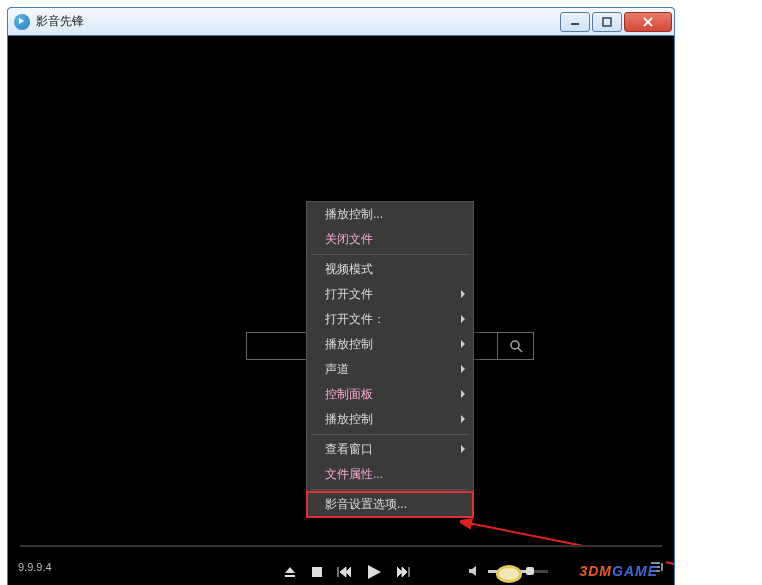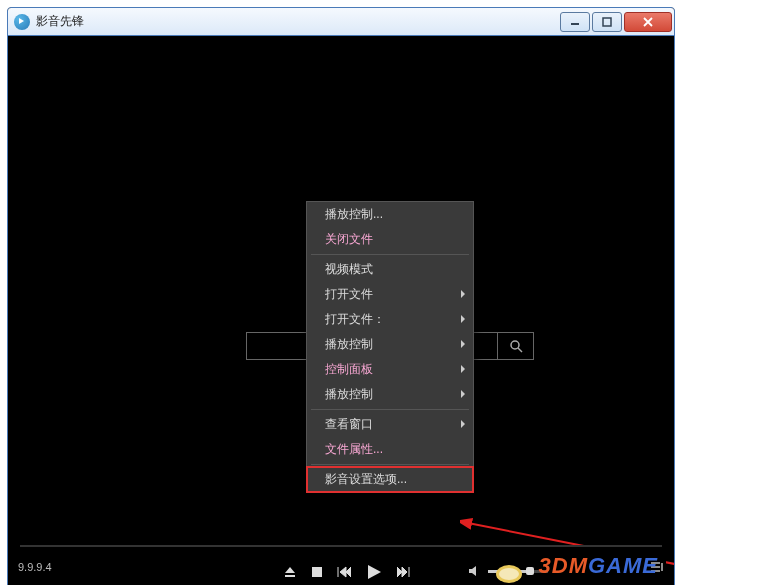--- a/index.html
+++ b/index.html
@@ -54,21 +54,21 @@
   .ctrl-btn { color: #ddd; display: flex; align-items: center; justify-content: center; }
   .vol-group { position: absolute; left: 460px; bottom: 10px; display:flex; align-items:center; gap:6px; }
   .vol-track { width: 60px; height: 3px; background: #444; position: relative; }
   .vol-fill { position:absolute; left:0; top:0; height:3px; width:40px; background:#ccc; }
   .vol-thumb { position:absolute; left:38px; top:-3px; width:8px; height:8px; background:#ddd; border-radius:2px; }
 
   .mini-mascot { position:absolute; right:150px; bottom:4px; width:30px; height:24px; }
   .mini-mascot .mb{position:absolute;left:2px;top:6px;width:26px;height:18px;background:#e8c85a;border-radius:50%;}
   .mini-mascot .mf{position:absolute;left:5px;top:9px;width:20px;height:12px;background:#f5e8b8;border-radius:50%;}
 
-  .watermark { position:absolute; right:16px; bottom:8px; font-size:22px; font-weight:bold; font-style:italic; letter-spacing:1px; }
+  .watermark { position:absolute; right:16px; bottom:8px; font-size:14px; font-weight:bold; font-style:italic; letter-spacing:1px; }
   .watermark .d3{ color:#e85a28; }
   .watermark .rest{ color:#3a6ad8; }
 
   .seek { position: absolute; left: 12px; right: 12px; bottom: 40px; height: 2px; background: #333; }
 
   .right-icons { position:absolute; right:10px; bottom:10px; color:#bbb; display:flex; gap:10px; }
 </style>
 </head>
 <body>
 
@@ -137,20 +137,24 @@
           <span class="arrow"></span>
         </div>
       <div class="ctx-item">
           <span>打开文件：</span>
           <span class="arrow"></span>
         </div>
       <div class="ctx-item">
           <span>播放控制</span>
           <span class="arrow"></span>
         </div>
+      <div class="ctx-item">
+          <span>声道</span>
+          <span class="arrow"></span>
+        </div>
       <div class="ctx-item disabled">
           <span>控制面板</span>
           <span class="arrow"></span>
         </div>
       <div class="ctx-item">
           <span>播放控制</span>
           <span class="arrow"></span>
         </div>
       <div class="ctx-sep"></div>
       <div class="ctx-item">

